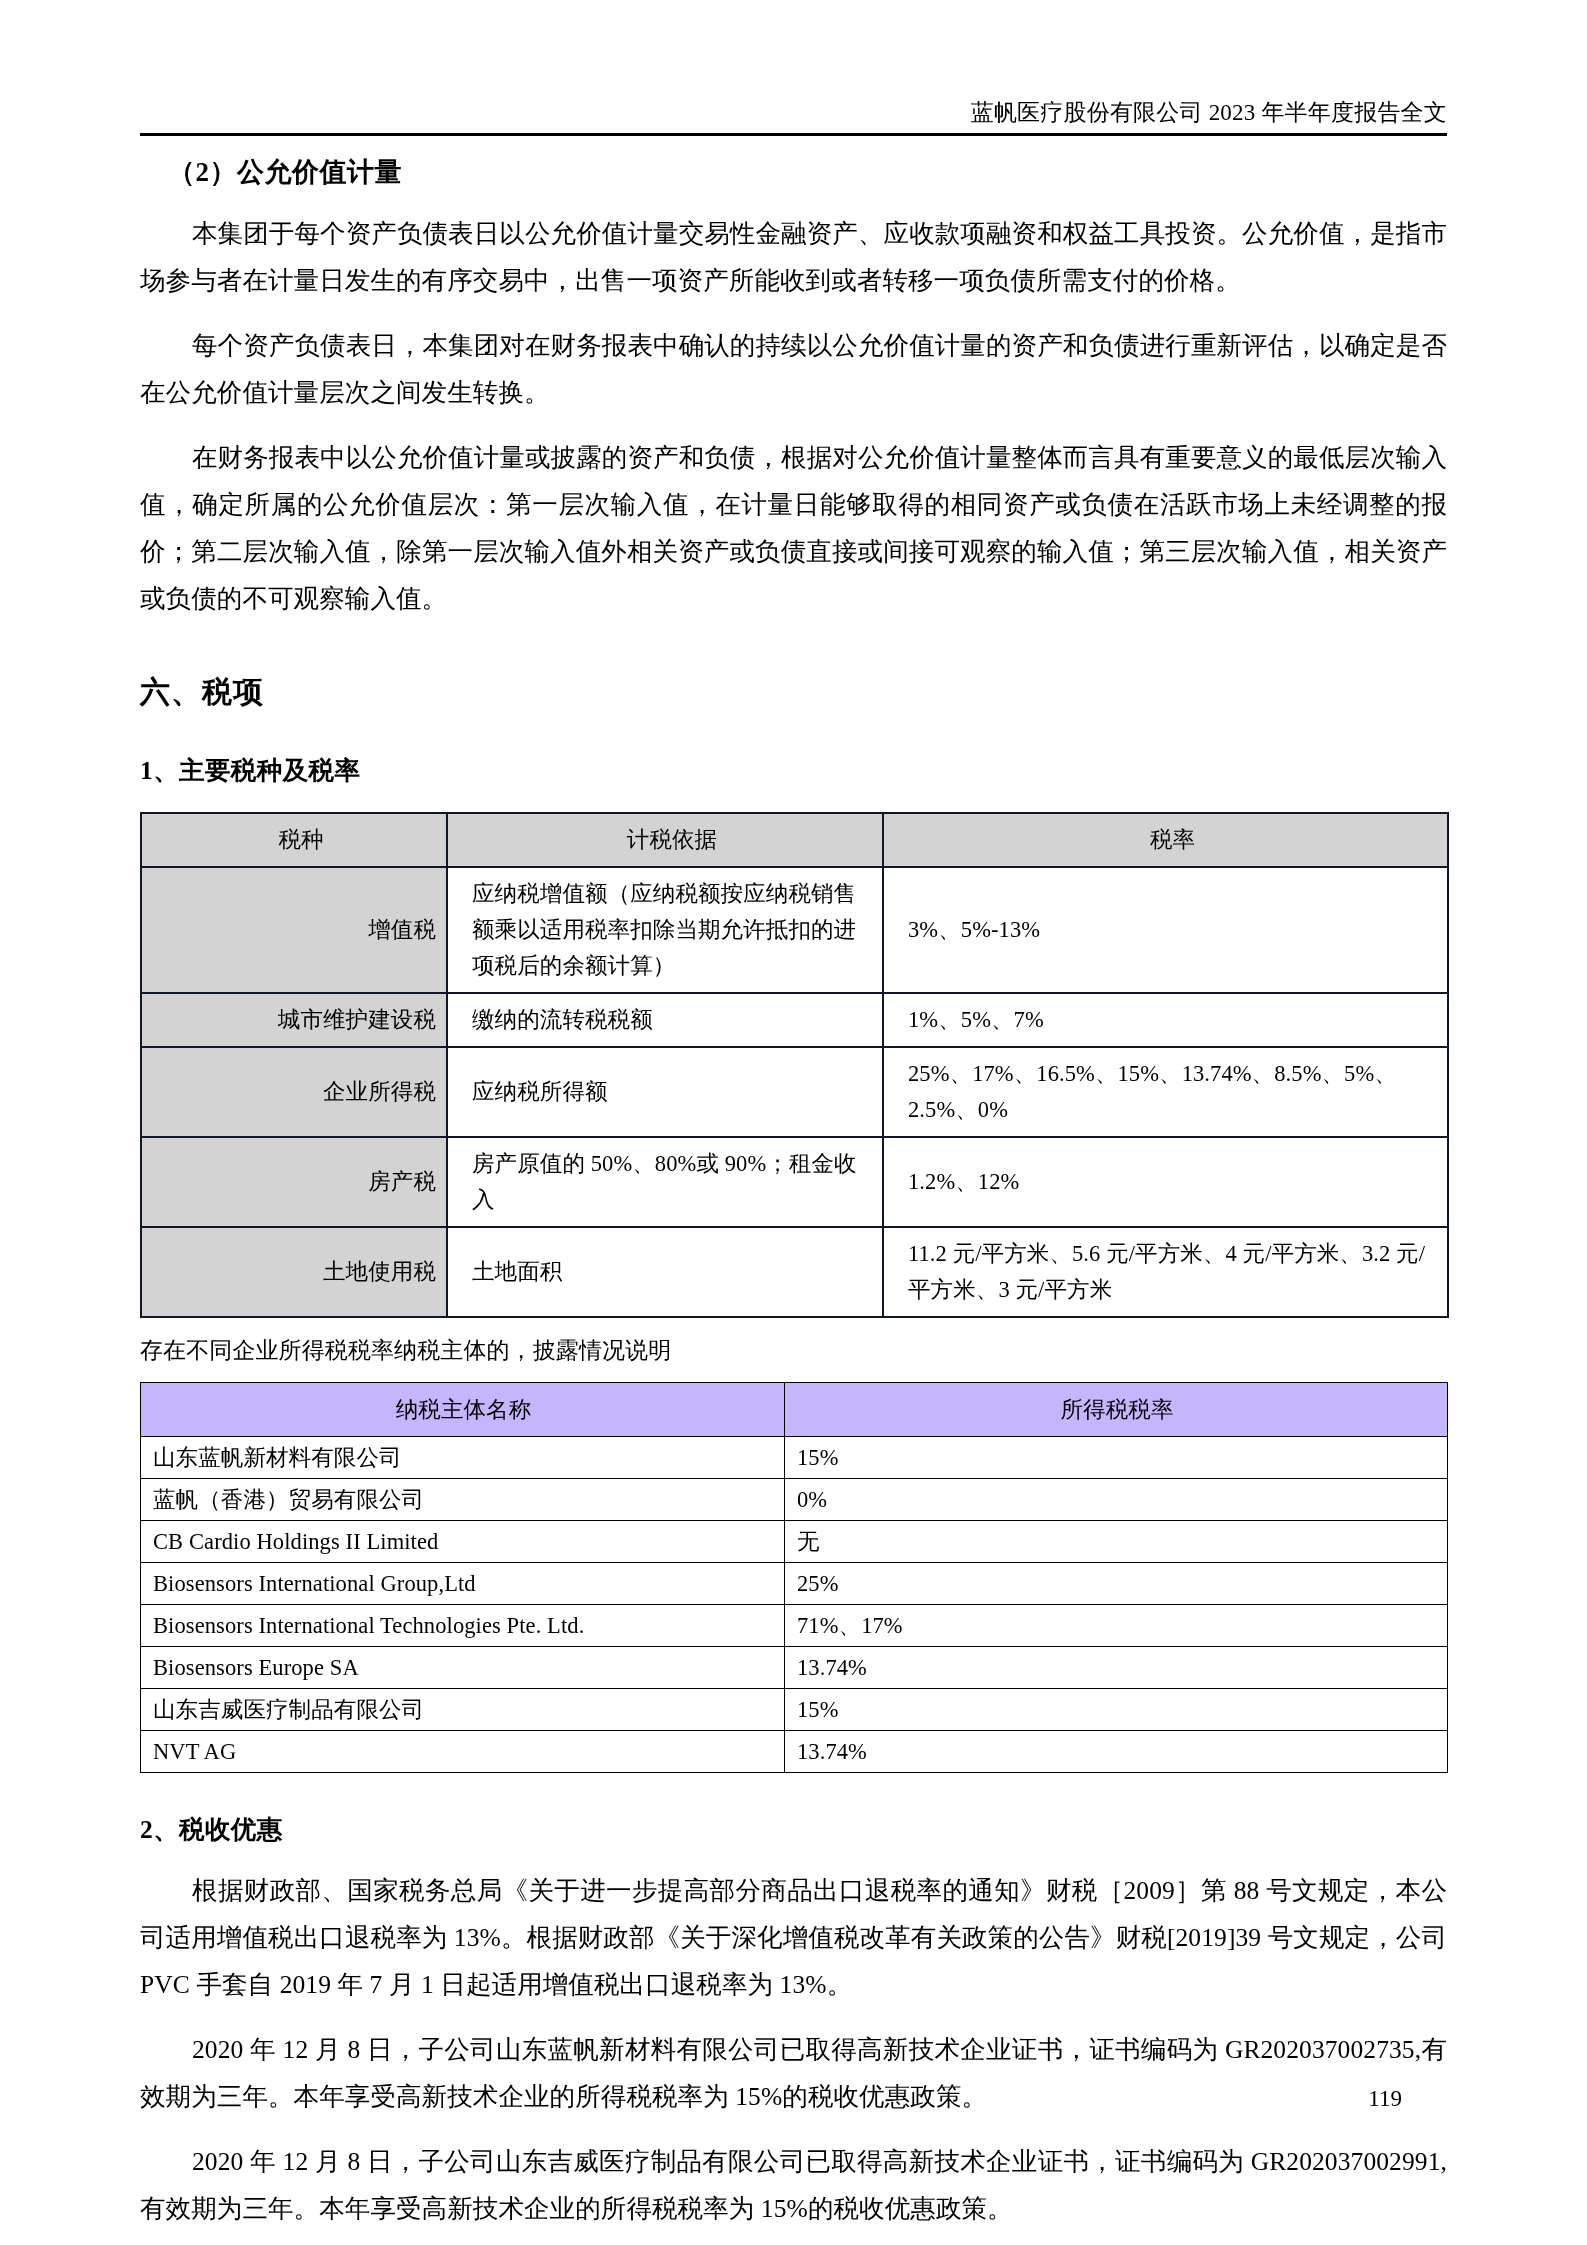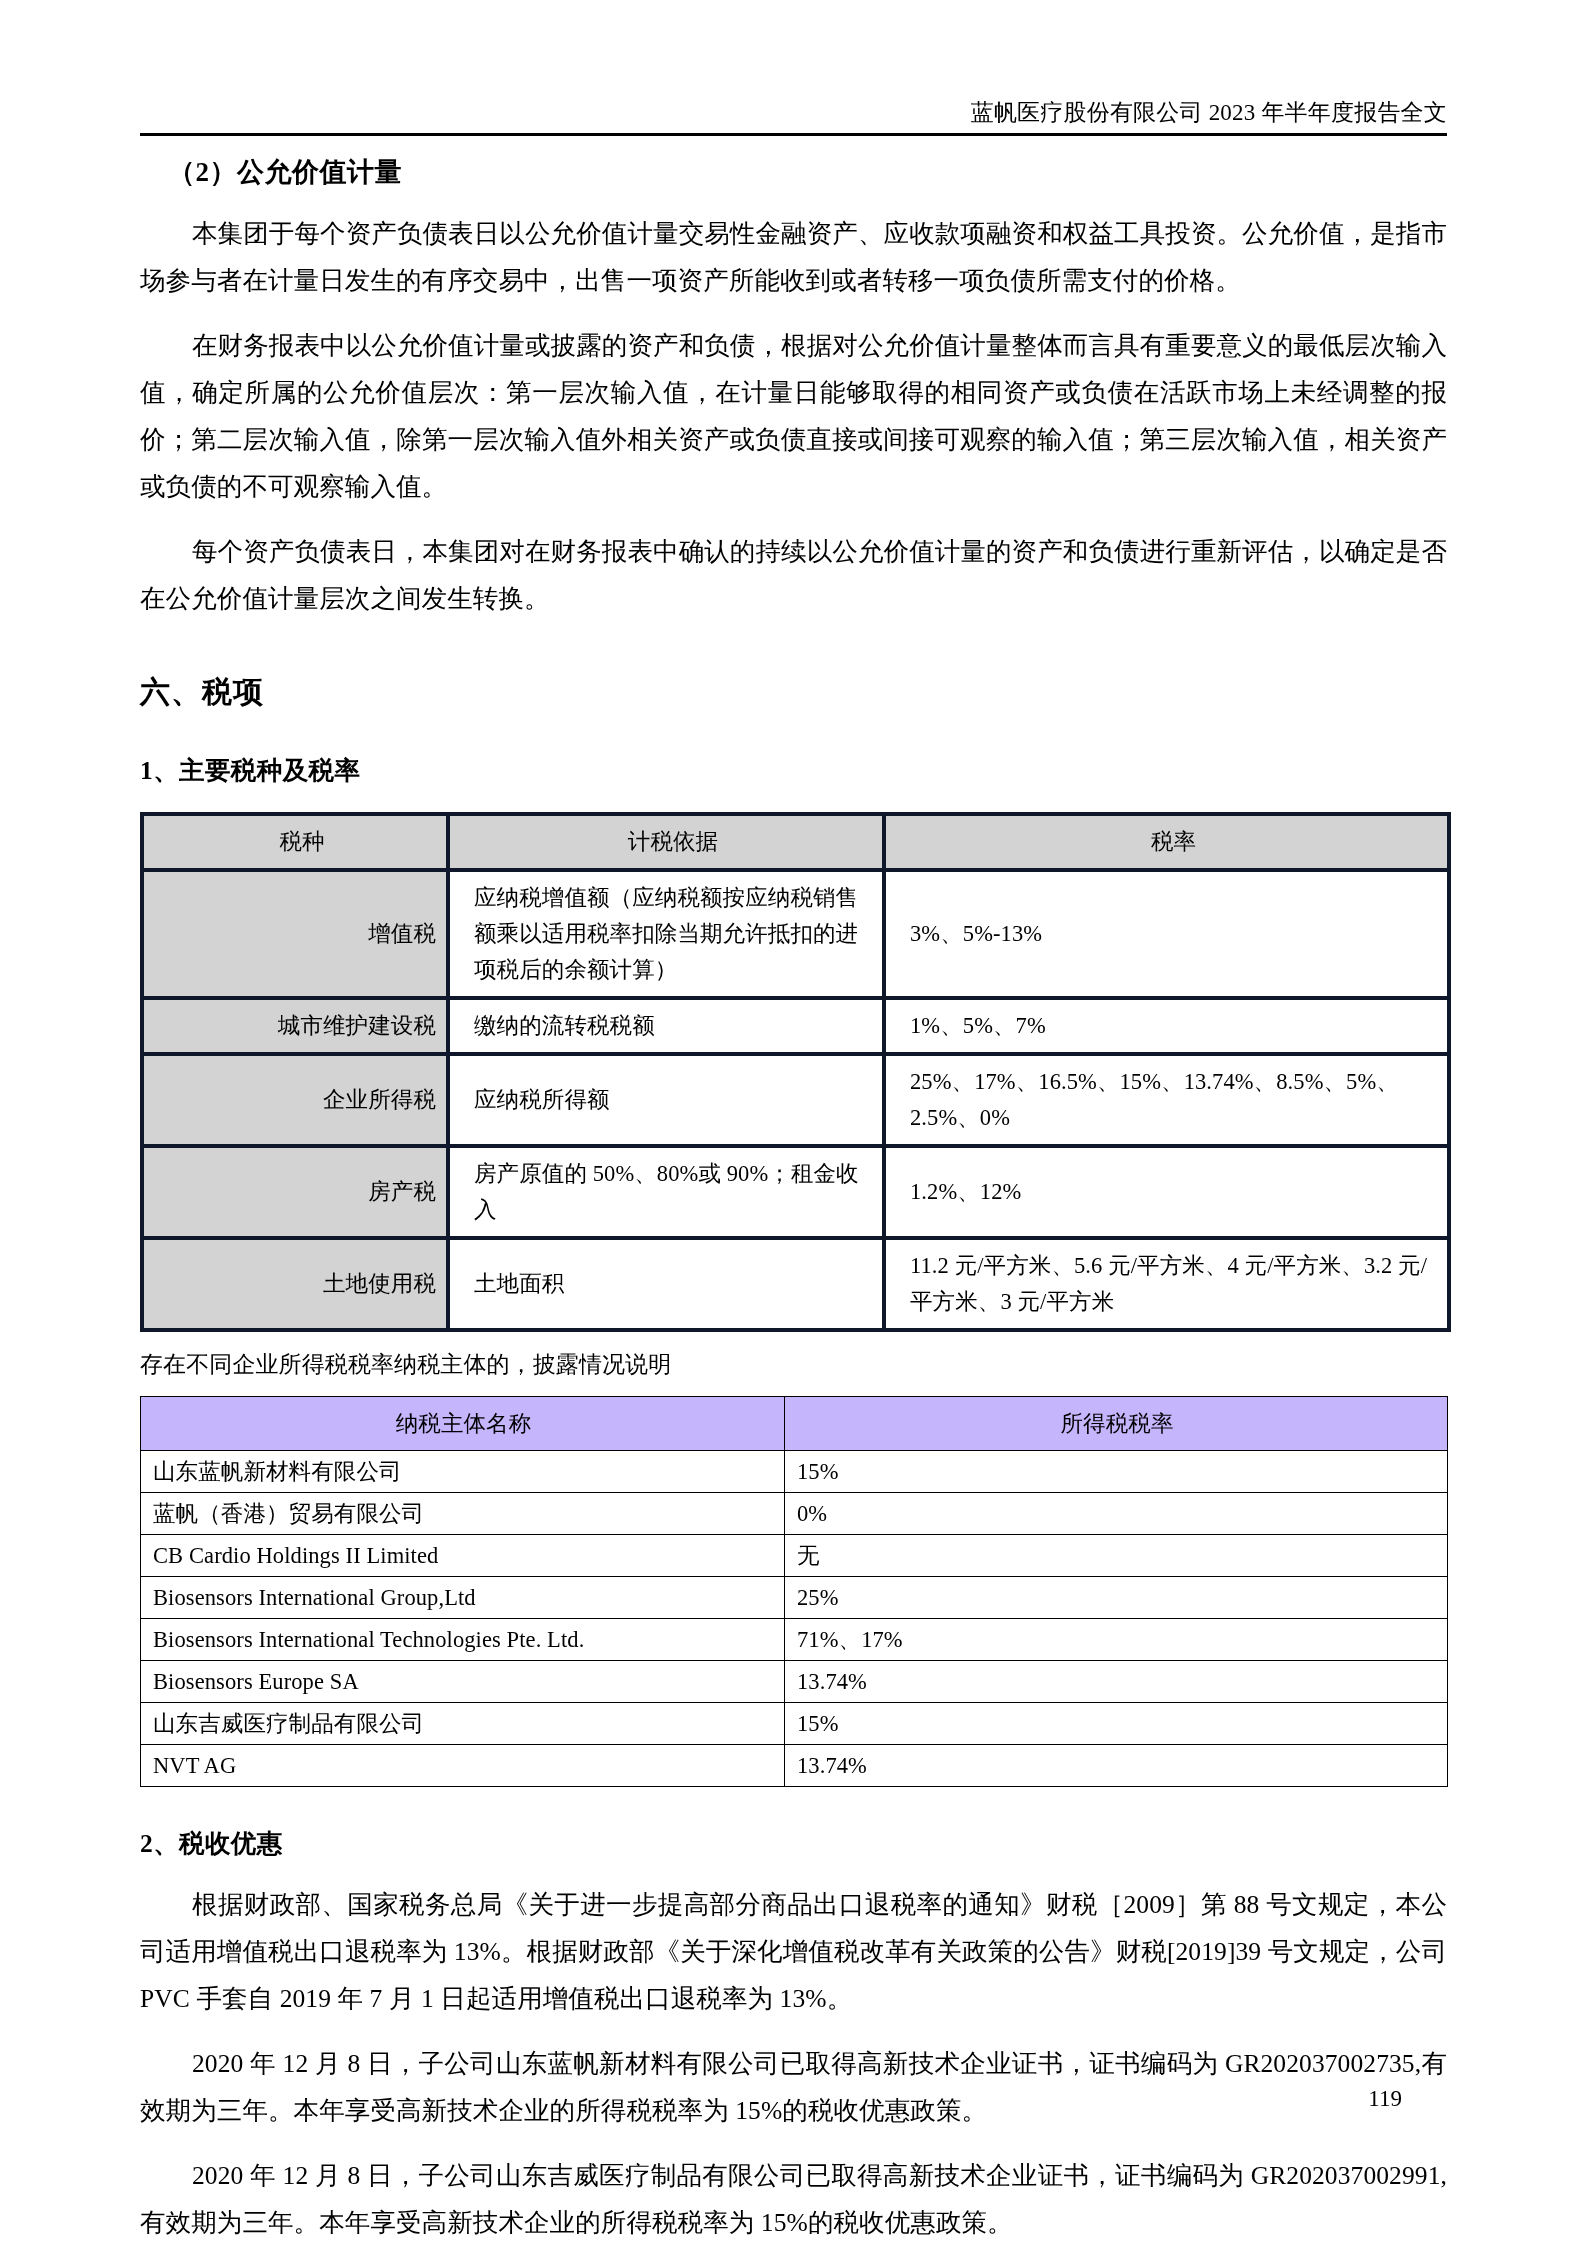--- a/index.html
+++ b/index.html
@@ -96,21 +96,21 @@
 
   
   table.doc-table {
     border-collapse: collapse;
     width: 1307px;
     table-layout: fixed;
     margin-top: 22px;
     font-size: 22.5px;
   }
   table.doc-table td, table.doc-table th {
-    border: 4px solid #0f172a;
+    border: 2px solid #0f172a;
     padding: 8px 10px 8px 24px;
     vertical-align: middle;
     line-height: 36px;
     font-weight: normal;
     letter-spacing: 0.1px;
   }
   table.doc-table th {
     text-align: center;
     background: #d3d3d3;
   }
@@ -169,22 +169,22 @@
   <div class="header-area">
     <div class="header-text">蓝帆医疗股份有限公司 2023 年半年度报告全文</div>
     <div class="header-rule"></div>
   </div>
 
   <div class="content">
 
     <h3 class="sub-heading">（2）公允价值计量</h3>
 
     <p class="body-para">本集团于每个资产负债表日以公允价值计量交易性金融资产、应收款项融资和权益工具投资。公允价值，是指市场参与者在计量日发生的有序交易中，出售一项资产所能收到或者转移一项负债所需支付的价格。</p>
+    <p class="body-para">每个资产负债表日，本集团对在财务报表中确认的持续以公允价值计量的资产和负债进行重新评估，以确定是否在公允价值计量层次之间发生转换。</p>
     <p class="body-para">在财务报表中以公允价值计量或披露的资产和负债，根据对公允价值计量整体而言具有重要意义的最低层次输入值，确定所属的公允价值层次：第一层次输入值，在计量日能够取得的相同资产或负债在活跃市场上未经调整的报价；第二层次输入值，除第一层次输入值外相关资产或负债直接或间接可观察的输入值；第三层次输入值，相关资产或负债的不可观察输入值。</p>
-    <p class="body-para">每个资产负债表日，本集团对在财务报表中确认的持续以公允价值计量的资产和负债进行重新评估，以确定是否在公允价值计量层次之间发生转换。</p>
 
     <h2 class="section-heading">六、税项</h2>
 
     <h4 class="num-heading">1、主要税种及税率</h4>
 
     <table class="doc-table">
       <colgroup>
         <col class="t1-c1">
           <col class="t1-c2">
           <col class="t1-c3">

